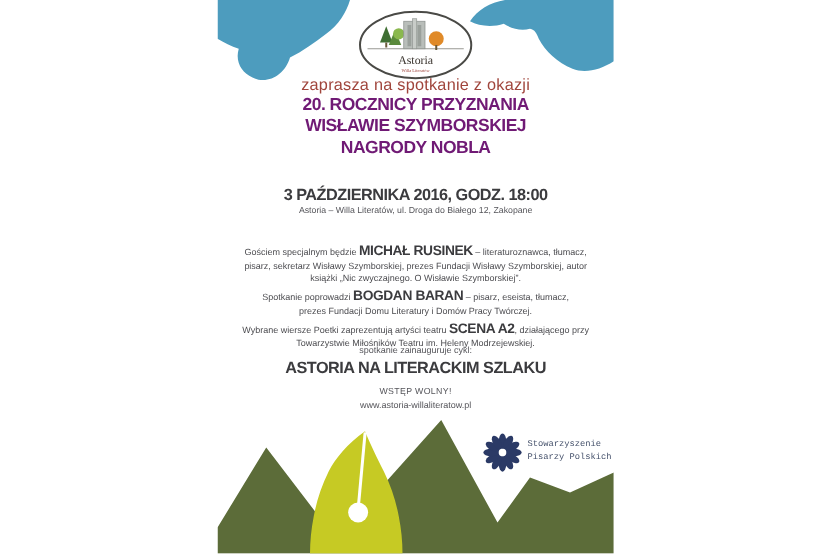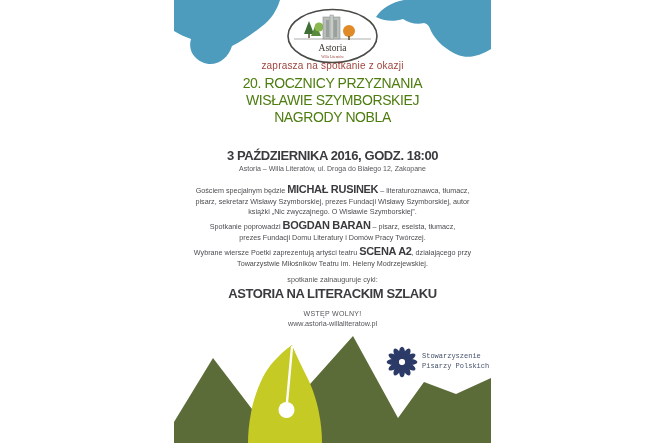--- a/index.html
+++ b/index.html
@@ -1,25 +1,25 @@
 <!DOCTYPE html>
 <html><head>
 <meta charset="utf-8">
 <style>
   html,body{margin:0;padding:0;background:#ffffff;}
   .canvas{position:relative;width:663px;height:443px;background:#ffffff;overflow:hidden;
           font-family:"Liberation Sans", sans-serif;}
   .poster{position:absolute;left:174px;top:0;width:317px;height:443px;background:#ffffff;}
   .abs{position:absolute;left:0;right:0;text-align:center;}
-  .red-small{font-size:10px;color:#a0453c;letter-spacing:.2px;}
+  .red-small{font-size:13px;color:#a0453c;letter-spacing:.2px;}
   .tiny{font-size:7.2px;color:#55555a;}
   .tiny2{font-size:7px;color:#55555a;}
-  .title-line{font-size:14px;font-weight:normal;color:#4d7c0f;letter-spacing:-0.4px;}
+  .title-line{font-size:14px;font-weight:bold;color:#701a75;letter-spacing:-0.4px;}
   .big-line{font-size:13px;font-weight:bold;color:#3b3b3e;letter-spacing:-0.4px;}
-  .para{font-size:7.2px;color:#4c4c50;line-height:10.5px;margin:0 auto;}
+  .para{font-size:7.2px;color:#4c4c50;line-height:10.5px;margin:12px auto;}
   .para .pname{font-size:11px;font-weight:bold;color:#3b3b3e;letter-spacing:-0.3px;}
   .clouds{position:absolute;left:0;top:0;}
   .logo-wrap{position:absolute;left:112px;top:8px;width:93px;height:57px;}
   .bottom-art{position:absolute;left:0;bottom:0;}
   .spp{position:absolute;left:212px;top:345px;width:105px;height:36px;}
   .spp svg{position:absolute;left:0;top:1px;}
   .spp-text{position:absolute;left:36px;top:6px;font-family:Liberation Mono, monospace;
             font-size:7px;line-height:10px;color:#44506a;text-align:left;}
 </style>
 </head>

